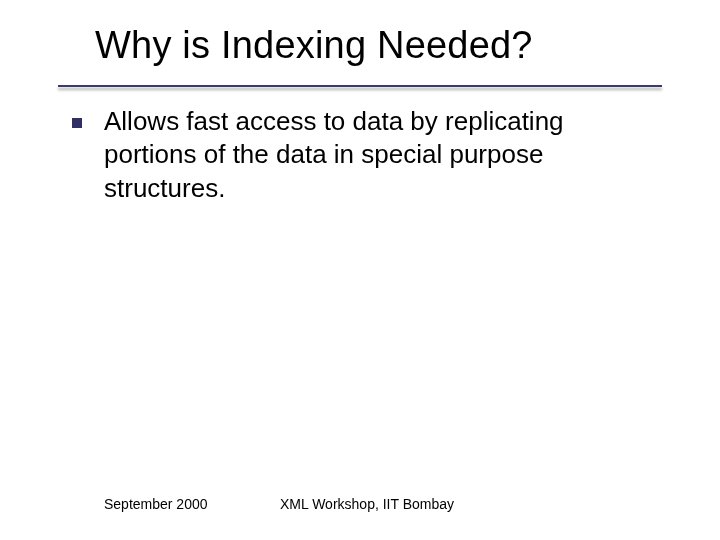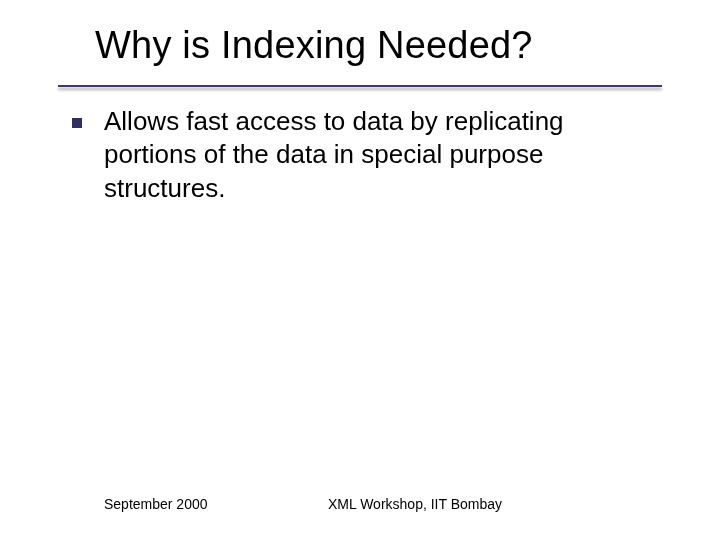--- a/index.html
+++ b/index.html
@@ -75,21 +75,20 @@
   .footer-left {
     position: absolute;
     left: 0;
     bottom: 0;
     margin-left: 32px;
   }
   .footer-center {
     position: absolute;
     left: 208px;
     bottom: 0;
-    margin-left: 48px;
   }
 </style>
 </head>
 <body>
 
 <div class="slide">
 
   <div class="title-wrap">
     <div class="title">Why is Indexing Needed?</div>
   </div>

